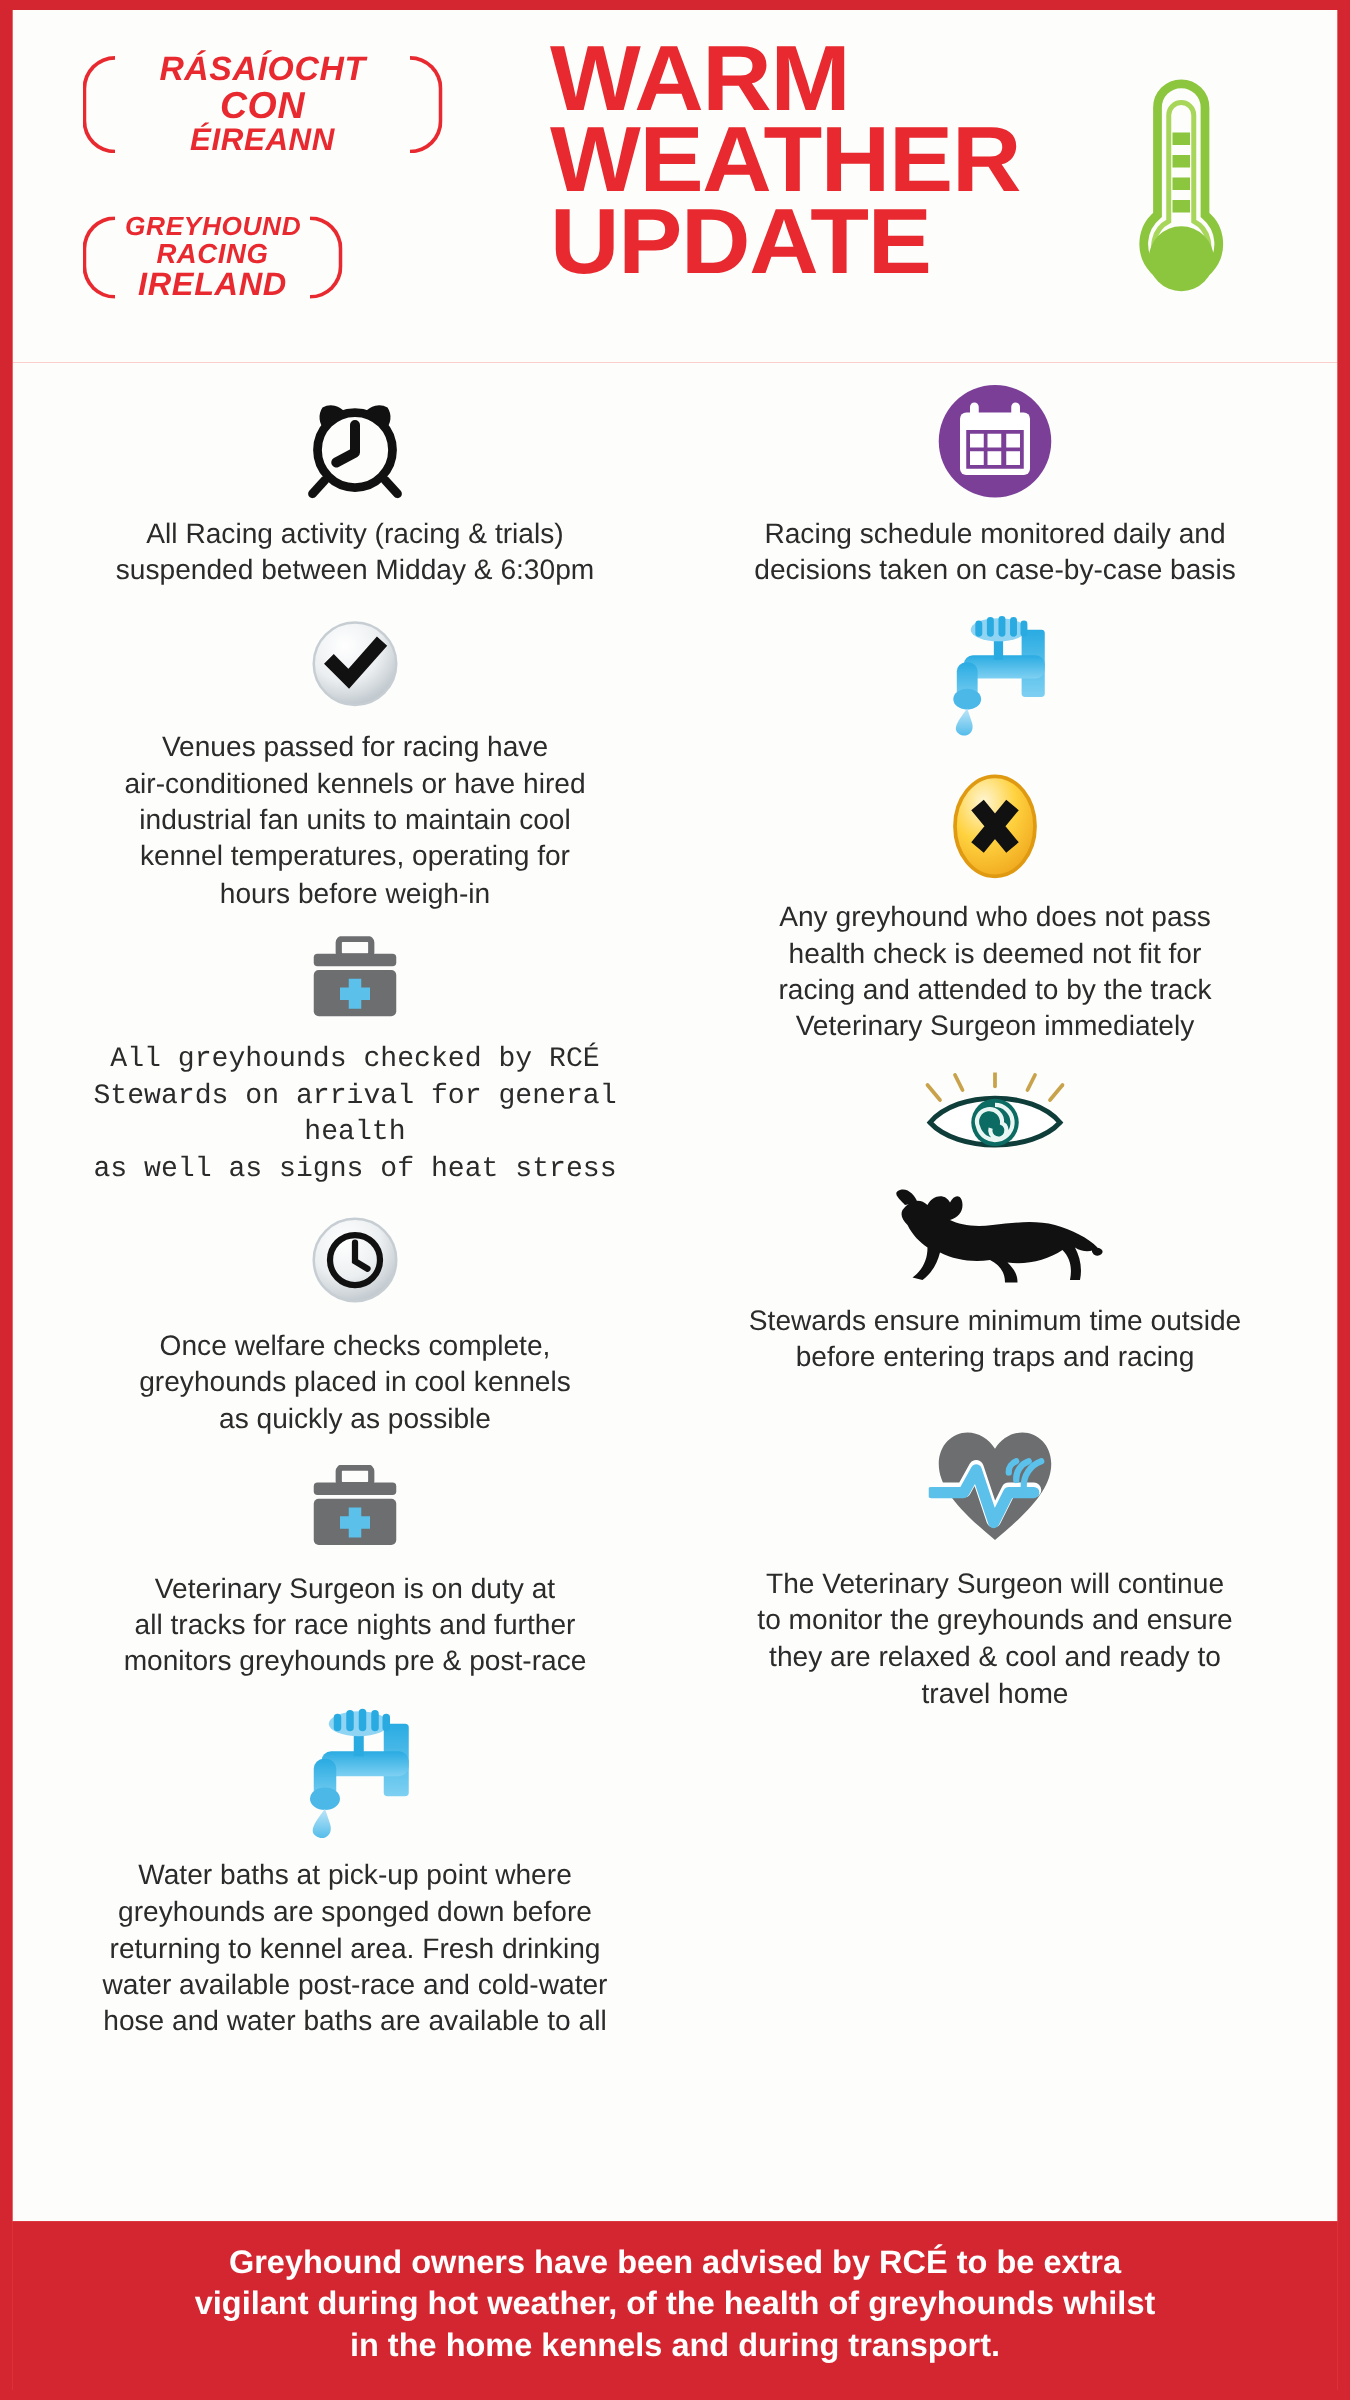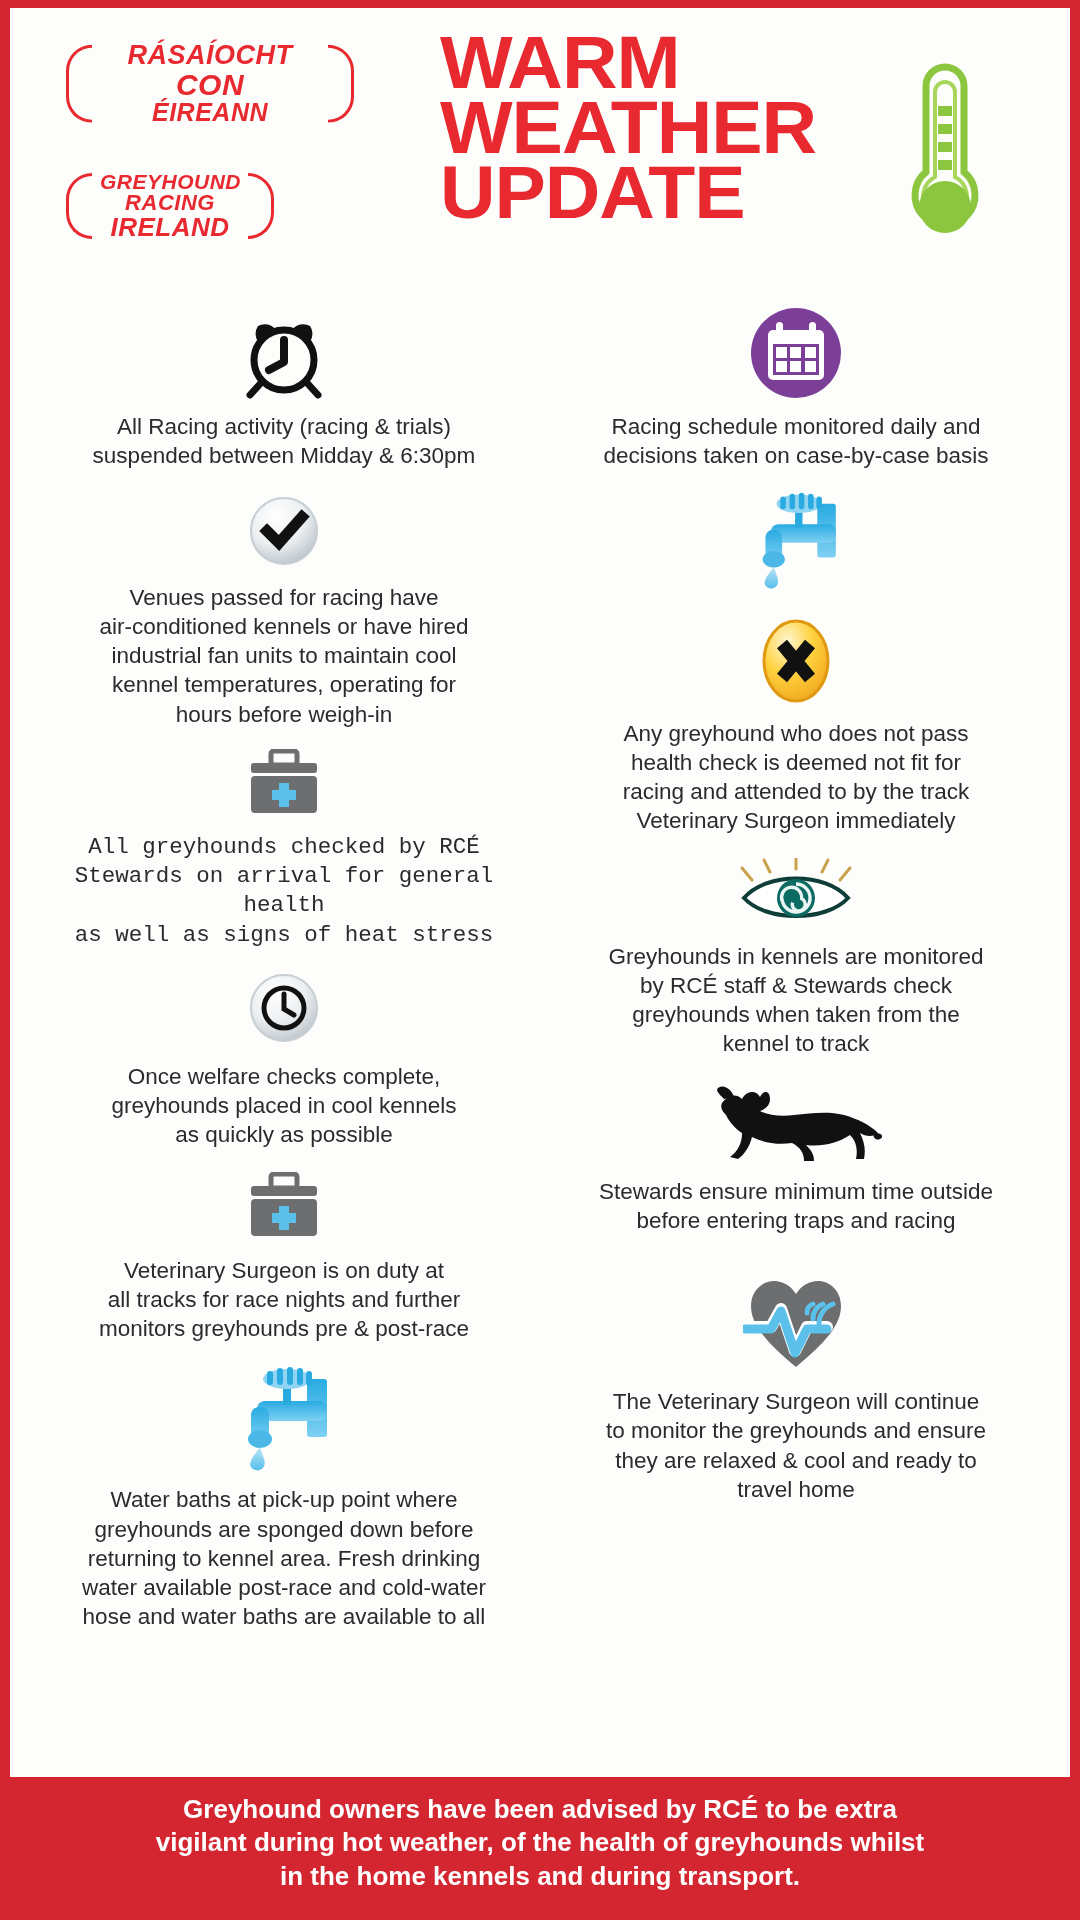--- a/index.html
+++ b/index.html
@@ -386,24 +386,20 @@
               <path d="M66 11 L66 0"></path>
               <path d="M92 14 L98 2"></path>
                   <path d="M110 22 L120 10"></path>
             </g>
             <path d="M14 40 C36 14 96 14 118 40 C96 64 36 64 14 40 Z" fill="#ffffff" stroke="#0f3d3a" stroke-width="4"></path>
             <circle cx="66" cy="40" r="19" fill="#0c6b62"></circle>
             <path d="M66 26 a14 14 0 1 1 -13.5 17.5 a10 10 0 1 1 19 -3 a6.5 6.5 0 1 1 -9 4" fill="none" stroke="#e9f6f3" stroke-width="3.4"></path>
             <circle cx="66" cy="40" r="4" fill="#0c6b62"></circle>
           </svg>
         </div>
-        <div class="cap" style="margin-top:18px">Greyhounds in kennels are monitored
-by RCÉ staff &amp; Stewards check
-greyhounds when taken from the
-kennel to track</div>
       </div>
 
       <div class="cell" style="margin-top:26px;">
         <div class="icon-wrap" style="height:78px">
           <svg width="176" height="78" viewBox="0 0 176 78">
             <path d="M14 18 C20 10 28 8 34 14 C38 6 48 4 52 12 C56 4 62 6 62 14 C62 20 58 24 52 26
                      C60 30 72 32 86 30 C104 28 120 26 136 30 C150 34 162 40 170 48
                      C166 52 158 52 152 48 C156 56 158 64 156 74 L148 74 C150 64 148 56 142 50
                      C130 58 114 62 98 60 C104 66 106 70 106 76 L96 76 C96 68 92 62 84 58
                      C70 60 56 58 44 52 C42 60 38 68 30 74 L22 72 C30 66 34 58 34 48

